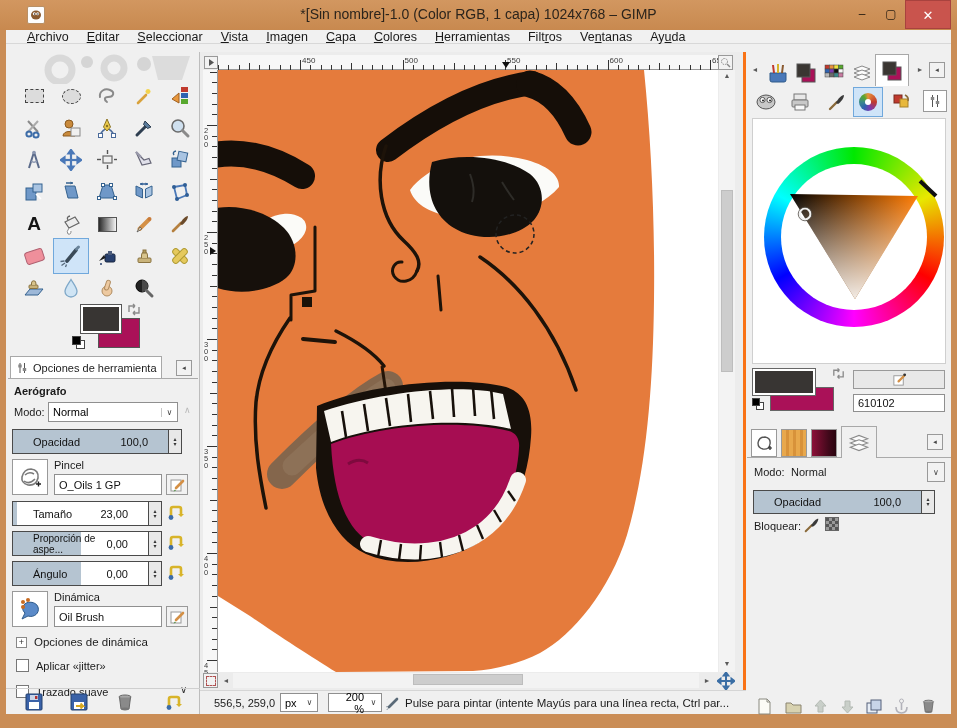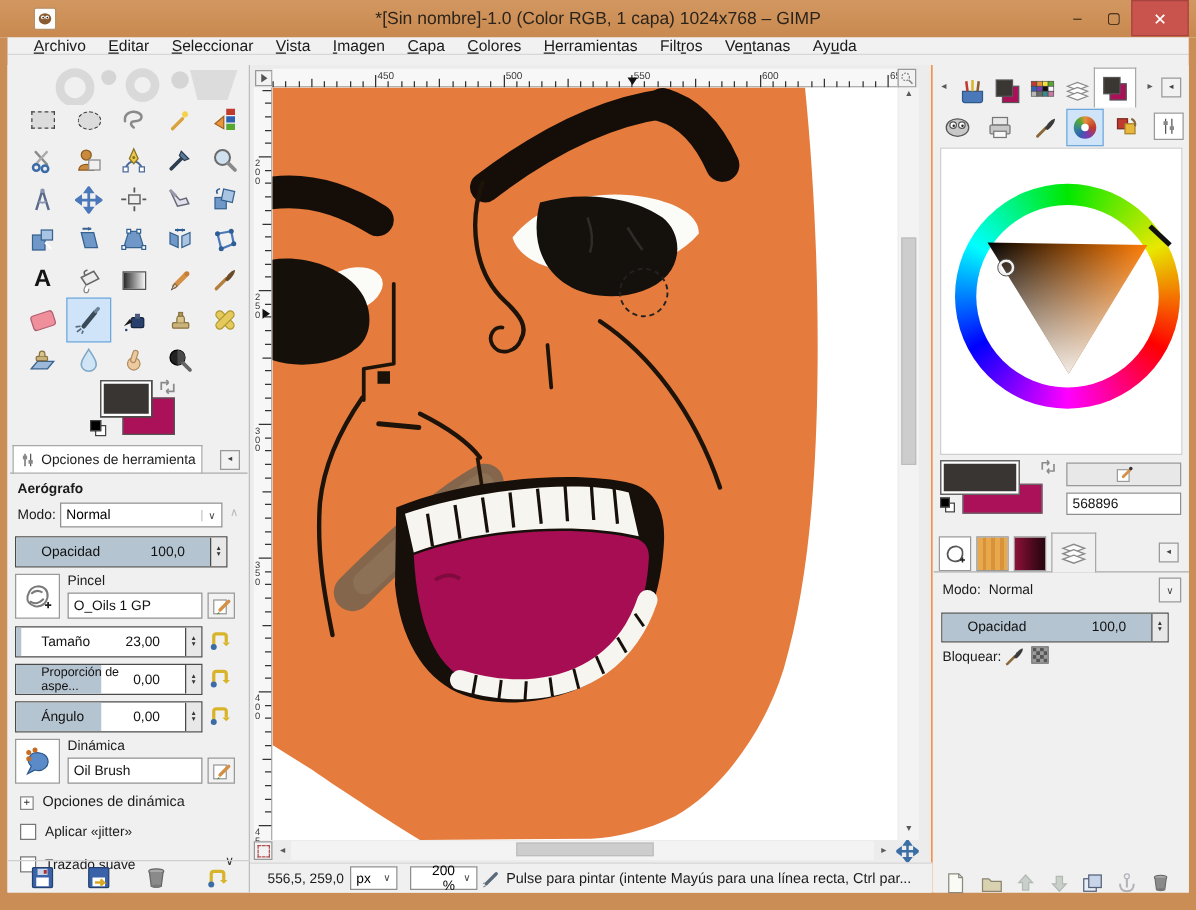--- a/index.html
+++ b/index.html
@@ -494,21 +494,21 @@
           <ellipse cx="9" cy="16" rx="4" ry="1.4" fill="#777"></ellipse>
         </svg>
       <svg class="ab" style="left:158px;top:4px;" width="19" height="19" viewBox="0 0 19 19">
           <path d="M5,13 V6 a2,2 0 0 1 2,-2 h6 a2,2 0 0 1 2,2 v5" fill="none" stroke="#d8b42a" stroke-width="2.6"></path>
           <path d="M15,14 l-3,-3 h6 Z" fill="#d8b42a"></path>
           <circle cx="5" cy="14.5" r="2.4" fill="#3c6ca8"></circle>
         </svg>
     </div>
   </div>
 
-  <div class="ab" style="left:200px;top:52px;width:546px;height:662px;background:#ececec;border-right:1px solid #f97316;">
+  <div class="ab" style="left:200px;top:52px;width:546px;height:662px;background:#ececec;border-right:3px solid #f97316;">
 
     <div class="ab smallbtn" style="left:4px;top:4px;width:14px;height:13px;">
       <svg width="7" height="7" viewBox="0 0 7 7">
           <path d="M1,0 L6,3.5 L1,7 Z" fill="#555"></path>
         </svg>
     </div>
 
     <div class="ab ruler" id="hruler" style="left:18px;top:3px;width:500px;height:15px;border-bottom:1px solid #999;">
         <div class="tickline" style="left: 0px; top: 10px; width: 1px; height: 5px;"></div>
         <div class="tickline" style="left: 10.25px; top: 10px; width: 1px; height: 5px;"></div>
@@ -873,21 +873,21 @@
       <div class="ab" style="left:9px;top:36px;width:8px;height:8px;background:#fff;border:1px solid #444;"></div>
       <div class="ab" style="left:5px;top:32px;width:8px;height:8px;background:#000;border:1px solid #444;"></div>
       <div class="ab smallbtn" style="left:106px;top:4px;width:92px;height:19px;background:#e8e8e8;">
         <svg width="15" height="15" viewBox="0 0 16 16">
             <rect x="2" y="4" width="10" height="10" fill="#fff" stroke="#999"></rect>
             <line x1="13" y1="4" x2="7" y2="10" stroke="#d49046" stroke-width="2.4" stroke-linecap="round"></line>
             <circle cx="13.5" cy="3" r="1.5" fill="#333"></circle>
           </svg>
       </div>
       <div class="ab field" style="left:106px;top:28px;width:92px;height:18px;">
-          <span>568896</span>
+          <span>610102</span>
         </div>
     </div>
 
     <div class="ab" style="left:0;top:374px;width:204px;height:32px;border-bottom:1px solid #aaa;">
       <div class="ab smallbtn" style="left:4px;top:3px;width:26px;height:28px;background:#fff;">
         <svg width="20" height="20" viewBox="0 0 20 20">
             <path d="M4,10 q1,-6 7,-6 q6,1 5,7 q-1,6 -7,5 q-5,-1 -5,-6 Z" fill="none" stroke="#555" stroke-width="1.4"></path>
             <path d="M14,15 h4 m-2,-2 v4" stroke="#222" stroke-width="1.2"></path>
           </svg>
       </div>

